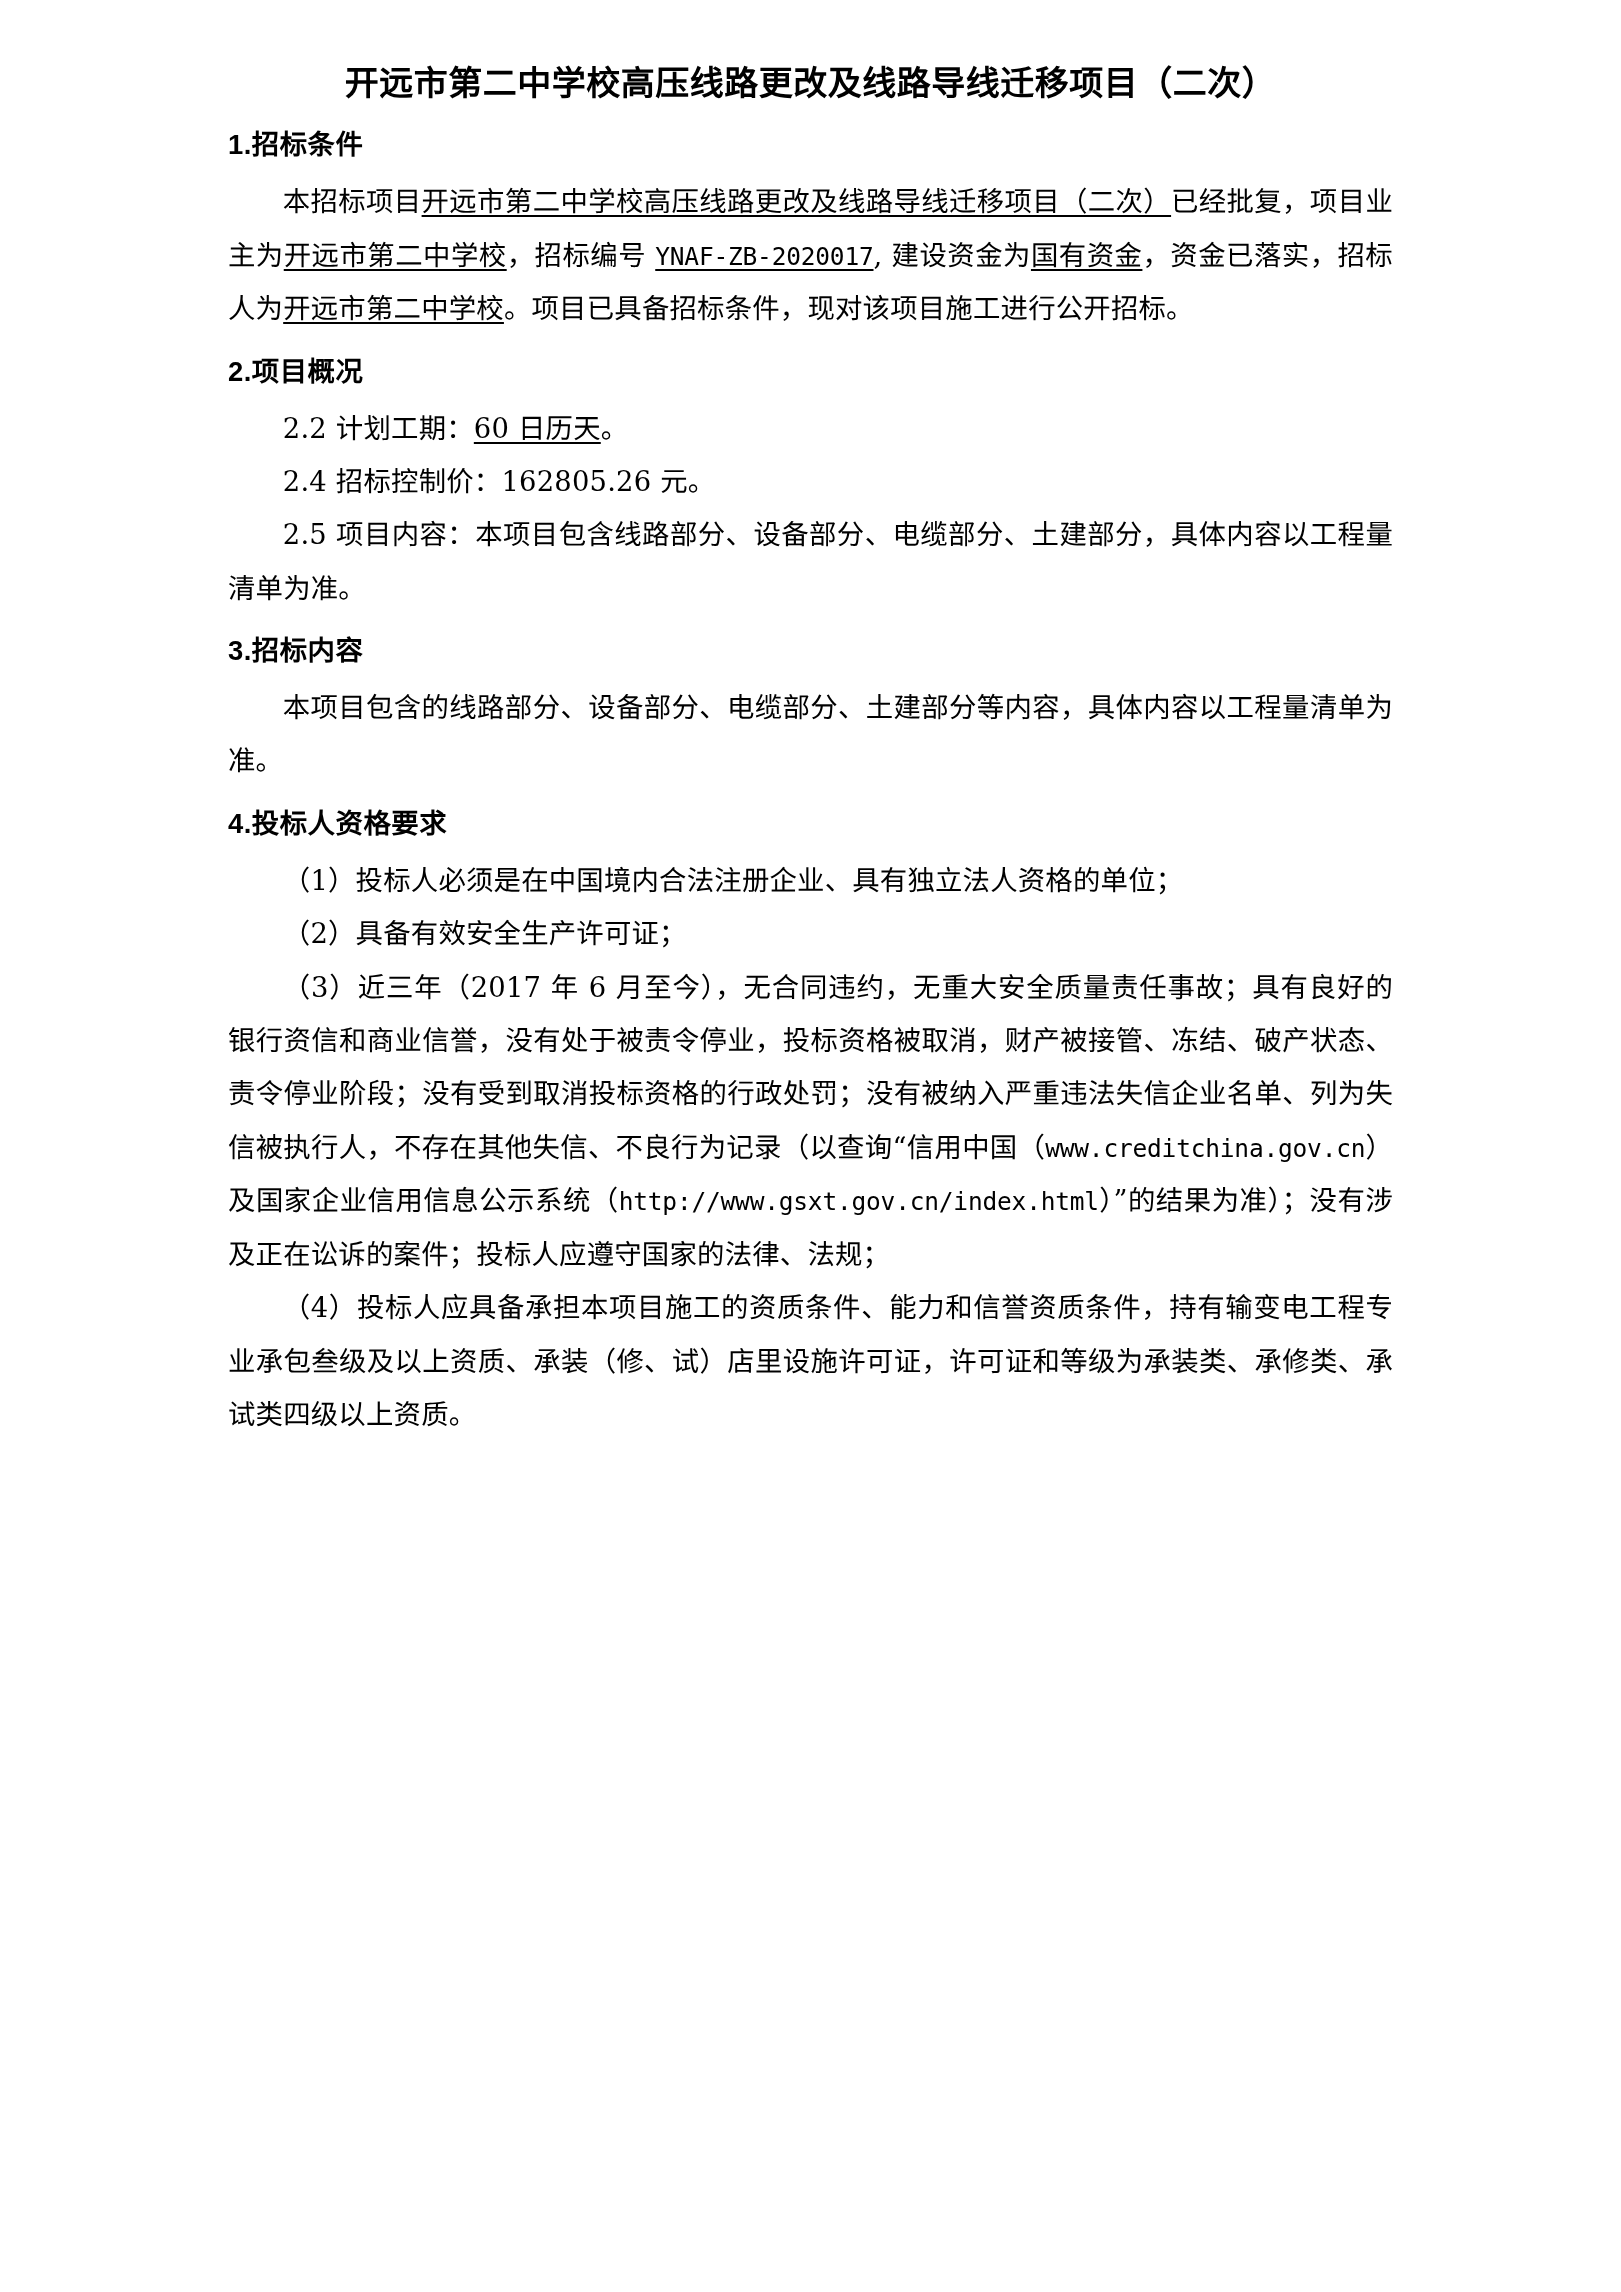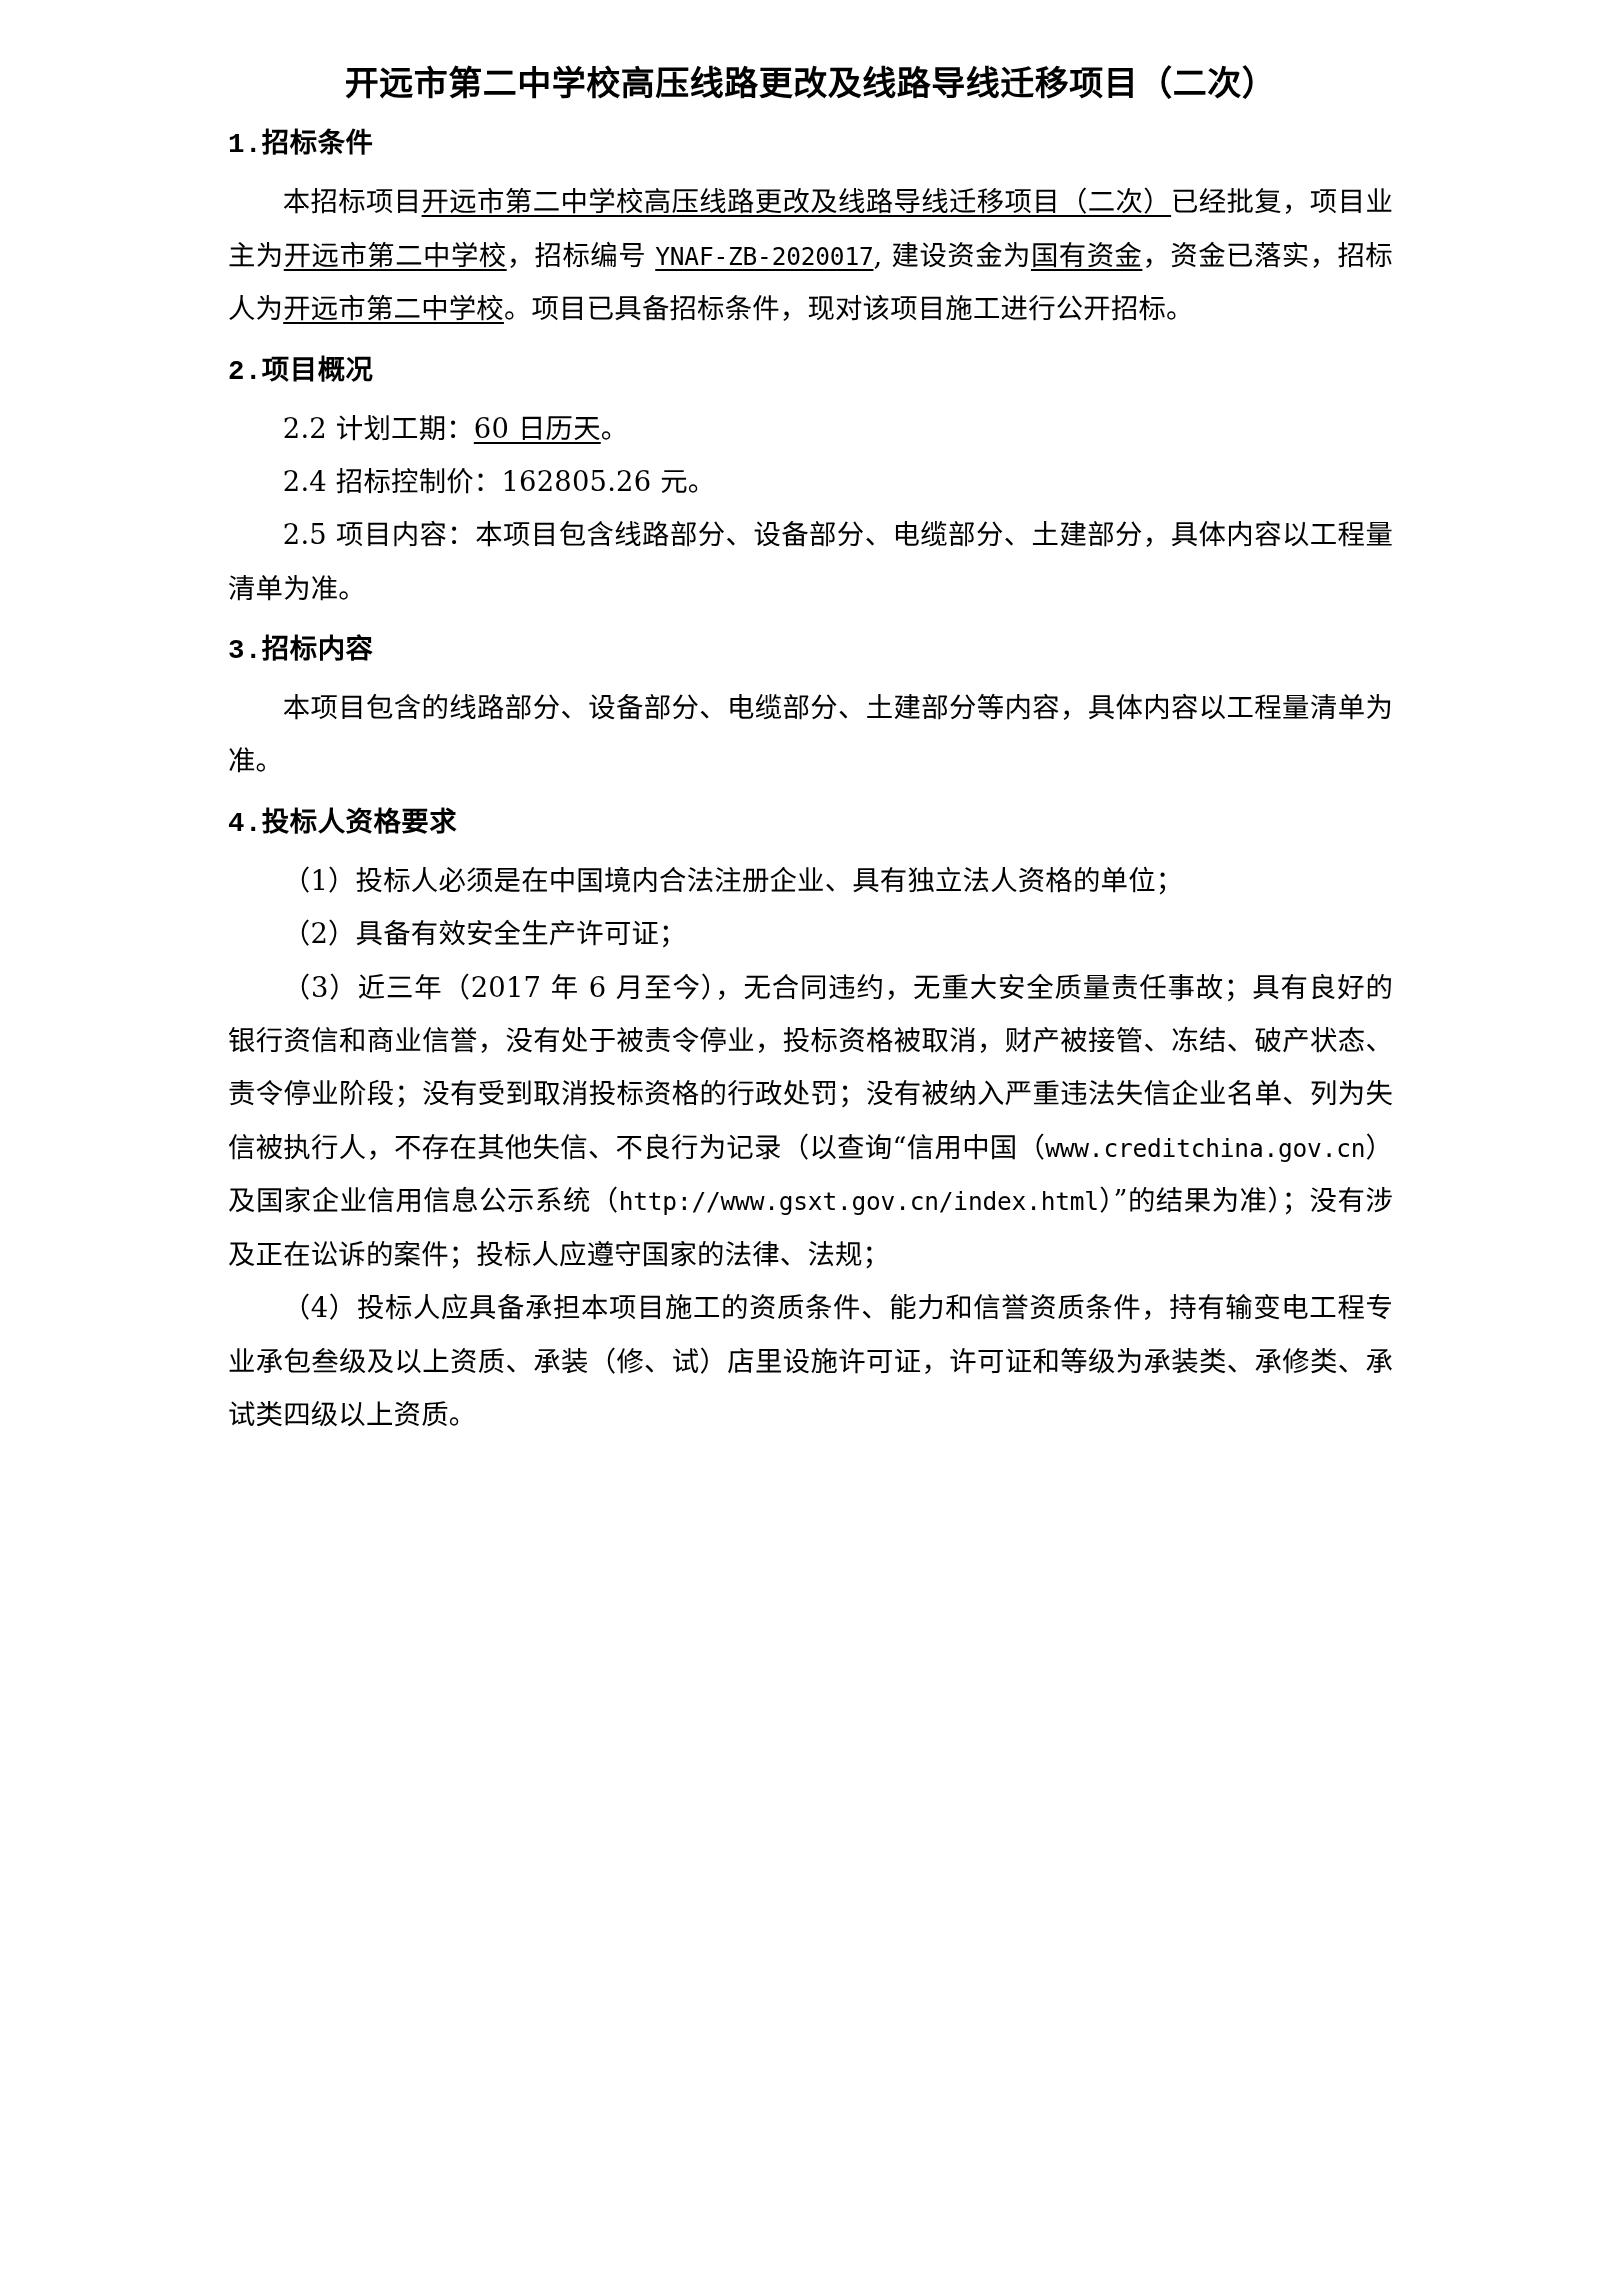--- a/index.html
+++ b/index.html
@@ -28,21 +28,21 @@
   }
   .doc-title .line2 {
     display: block;
     margin-top: 5.9px;
   }
   .section-heading {
     font-weight: bold;
     font-size: 27.4px;
     line-height: 1.9;
     margin-top: 9.8px;
-    font-family: Liberation Mono, monospace;
+    font-family: Liberation Sans, sans-serif;
     letter-spacing: 0.5px;
   }
   .para {
     font-size: 27.4px;
     line-height: 1.95;
     text-align: justify;
     text-justify: inter-ideograph;
     margin: 0;
     letter-spacing: 0.2px;
   }

